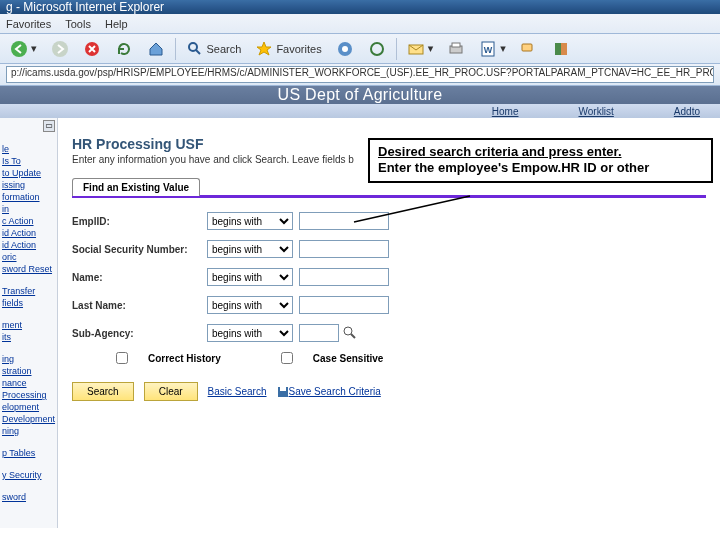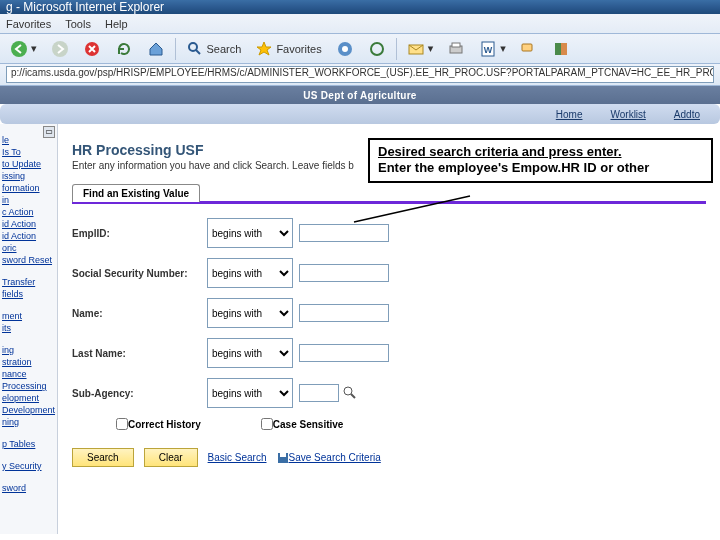--- a/index.html
+++ b/index.html
@@ -9,51 +9,51 @@
 .menu-bar { background: linear-gradient(to bottom, #f0f4fa, #e4ecf6); height: 20px; display: flex; align-items: center; padding: 0 6px; gap: 14px; color: #333; border-bottom: 1px solid #9fb8d8; }
 .menu-bar span { cursor: default; }
 
 .toolbar { background: linear-gradient(to bottom, #eef3fa, #dde8f5); height: 30px; display: flex; align-items: center; padding: 0 6px; gap: 6px; border-bottom: 1px solid #9fb8d8; }
 .tb-btn { display: flex; align-items: center; gap: 3px; padding: 2px 4px; font-size: 11px; color: #333; }
 .tb-icon { width: 18px; height: 18px; display: inline-flex; align-items: center; justify-content: center; }
 
 .address-bar { background: linear-gradient(to bottom, #eef3fa, #dde8f5); height: 22px; display: flex; align-items: center; padding: 0 6px; border-bottom: 1px solid #9fb8d8; }
 .address-input { flex: 1; background: #fff; border: 1px solid #7f9db9; height: 17px; padding: 0 4px; font-size: 10px; color: #333; overflow: hidden; white-space: nowrap; }
 
-.page-header { background: linear-gradient(to bottom, #6a7fa0, #5a6f90); color: #fff; height: 18px; display: flex; align-items: center; justify-content: center; font-size: 10px; font-weight: bold; letter-spacing: 0.3px; }
-
-.nav-strip { background: linear-gradient(to bottom, #d0dcf0, #b8c8e0); height: 20px; display: flex; align-items: center; justify-content: flex-end; gap: 28px; padding: 0 20px; font-size: 10px; color: #1a3a6a; border-radius: 6px; }
+.page-header { background: linear-gradient(to bottom, #6a7fa0, #5a6f90); color: #fff; height: 18px; display: flex; align-items: center; justify-content: center; font-size: 16px; font-weight: normal; letter-spacing: 0.3px; }
+
+.nav-strip { background: linear-gradient(to bottom, #d0dcf0, #b8c8e0); height: 14px; display: flex; align-items: center; justify-content: flex-end; gap: 60px; padding: 0 20px; font-size: 10px; color: #1a3a6a; }
 .nav-strip span { text-decoration: underline; cursor: pointer; }
 
 .content-wrap { display: flex; height: calc(540px - 22px - 20px - 30px - 22px - 18px - 18px); }
 
 .sidebar { width: 58px; background: #f5f7fa; border-right: 1px solid #c8d0dc; overflow: hidden; position: relative; }
 .sidebar-toggle { position: absolute; top: 2px; right: 2px; width: 12px; height: 12px; background: #e0e6ee; border: 1px solid #888; font-size: 8px; text-align: center; line-height: 10px; }
-.sidebar-items { padding-top: 10px; font-size: 9px; color: #003399; }
+.sidebar-items { padding-top: 25px; font-size: 9px; color: #003399; }
 .sidebar-items div { padding: 1px 2px; text-decoration: underline; cursor: pointer; white-space: nowrap; overflow: hidden; }
 .sidebar-items .group-gap { height: 10px; text-decoration: none; }
 
 .main { flex: 1; padding: 18px 14px; position: relative; }
 .page-title { color: #335577; font-size: 14px; font-weight: bold; margin-bottom: 2px; }
 .page-sub { color: #333; font-size: 10px; margin-bottom: 12px; }
 
 .tab-row { display: flex; border-bottom: 3px solid #6d28d9; margin-bottom: 14px; }
 .tab { background: #fff; border: 1px solid #888; border-bottom: none; padding: 3px 10px; font-size: 10px; font-weight: bold; border-radius: 3px 3px 0 0; position: relative; top: 1px; }
 
 .form-row { display: flex; align-items: center; margin-bottom: 10px; }
 .form-label { width: 135px; font-size: 10px; font-weight: bold; color: #333; }
-.form-select { font-size: 10px; border: 1px solid #7f9db9; height: 30px; background: #fff; margin-right: 6px; }
+.form-select { font-size: 10px; border: 1px solid #7f9db9; height: 18px; background: #fff; margin-right: 6px; }
 .sel-wide { width: 86px; }
 .sel-narrow { width: 50px; }
 .form-input { border: 1px solid #7f9db9; height: 18px; font-size: 10px; padding: 0 3px; }
 .inp-wide { width: 90px; }
 .look-icon { width: 14px; height: 14px; margin-left: 4px; }
 
 .check-row { display: flex; align-items: center; gap: 16px; margin: 6px 0 18px 0; font-size: 10px; }
-.check-row label { display: flex; align-items: center; gap: 0; font-weight: bold; padding-left: 44px; }
+.check-row label { display: flex; align-items: center; gap: 20px; font-weight: bold; padding-left: 44px; }
 .check-row input { width: 12px; height: 12px; }
 
 .btn-row { display: flex; align-items: center; gap: 10px; }
 .btn { background: linear-gradient(to bottom, #fff3c0, #ffe47a); border: 1px solid #bba43a; padding: 3px 14px; font-size: 10px; cursor: pointer; }
 .link { color: #003399; text-decoration: underline; font-size: 10px; cursor: pointer; }
 .save-icon { width: 12px; height: 12px; }
 
 .callout { position: absolute; top: 138px; left: 368px; width: 345px; background: #fff; border: 2px solid #000; padding: 4px 8px; font-size: 13px; font-weight: bold; line-height: 1.25; z-index: 10; }
 .arrow-line { position: absolute; top: 194px; left: 352px; width: 120px; height: 30px; z-index: 9; }
 </style>

